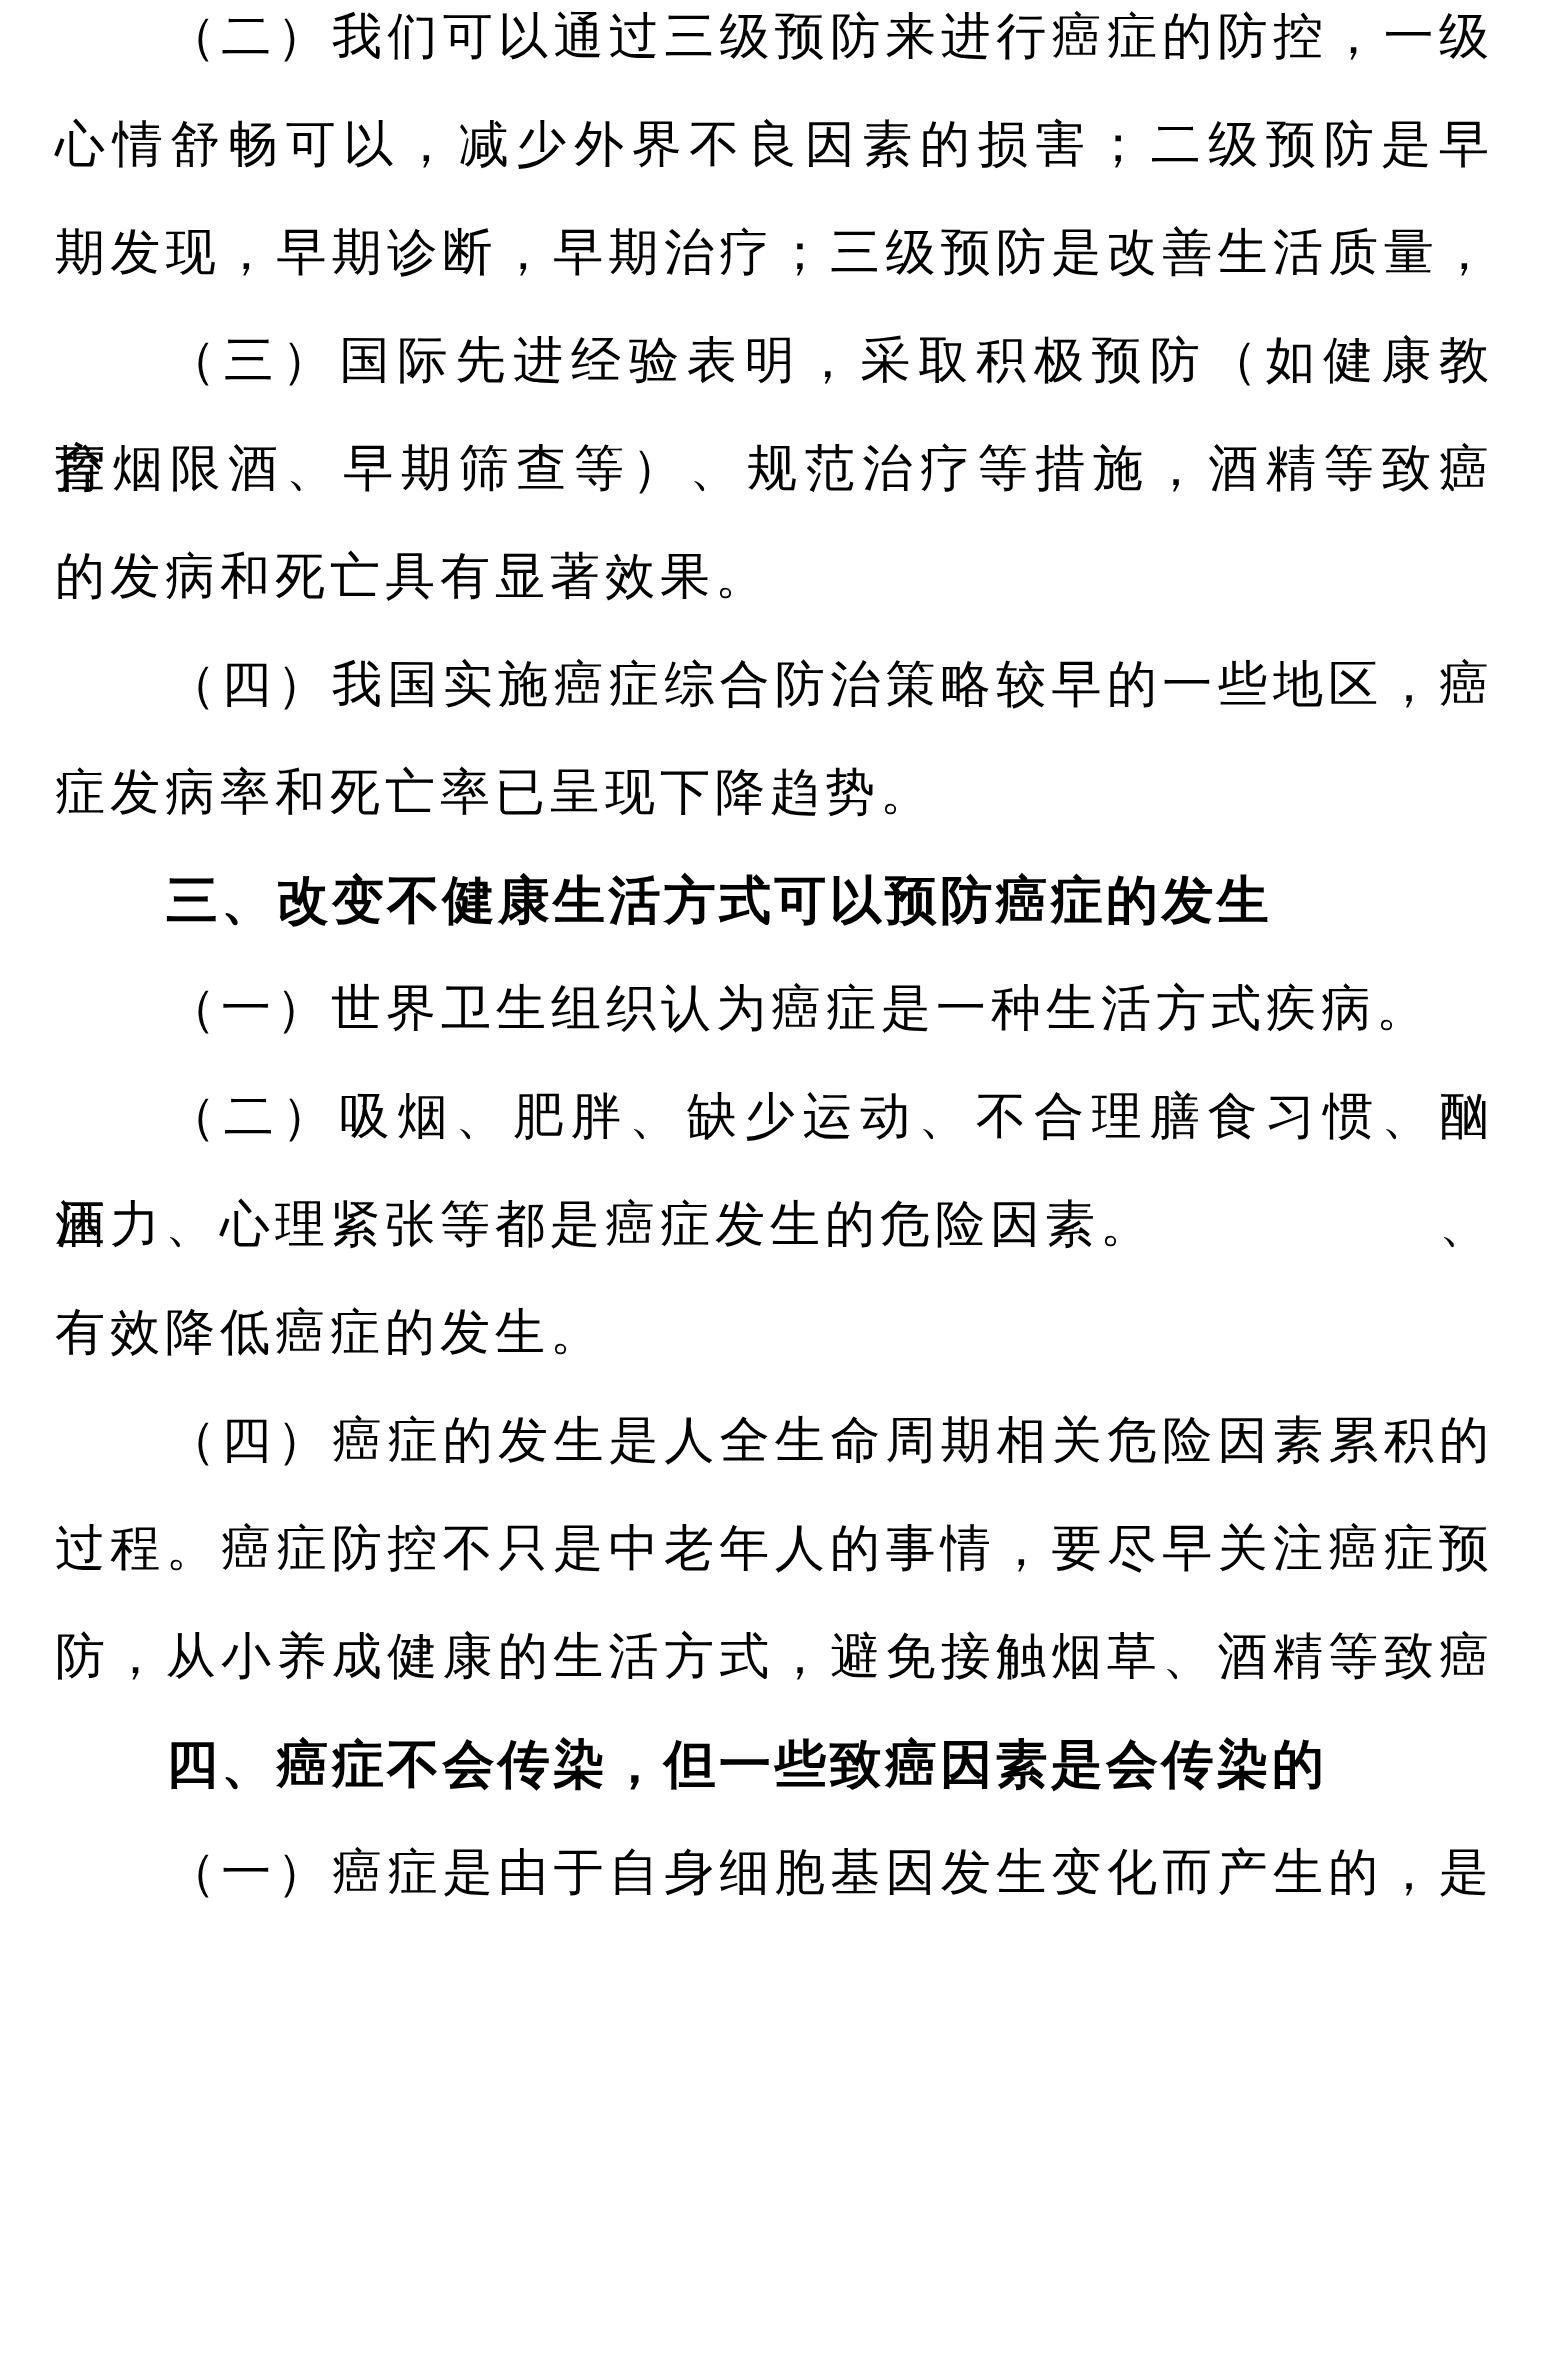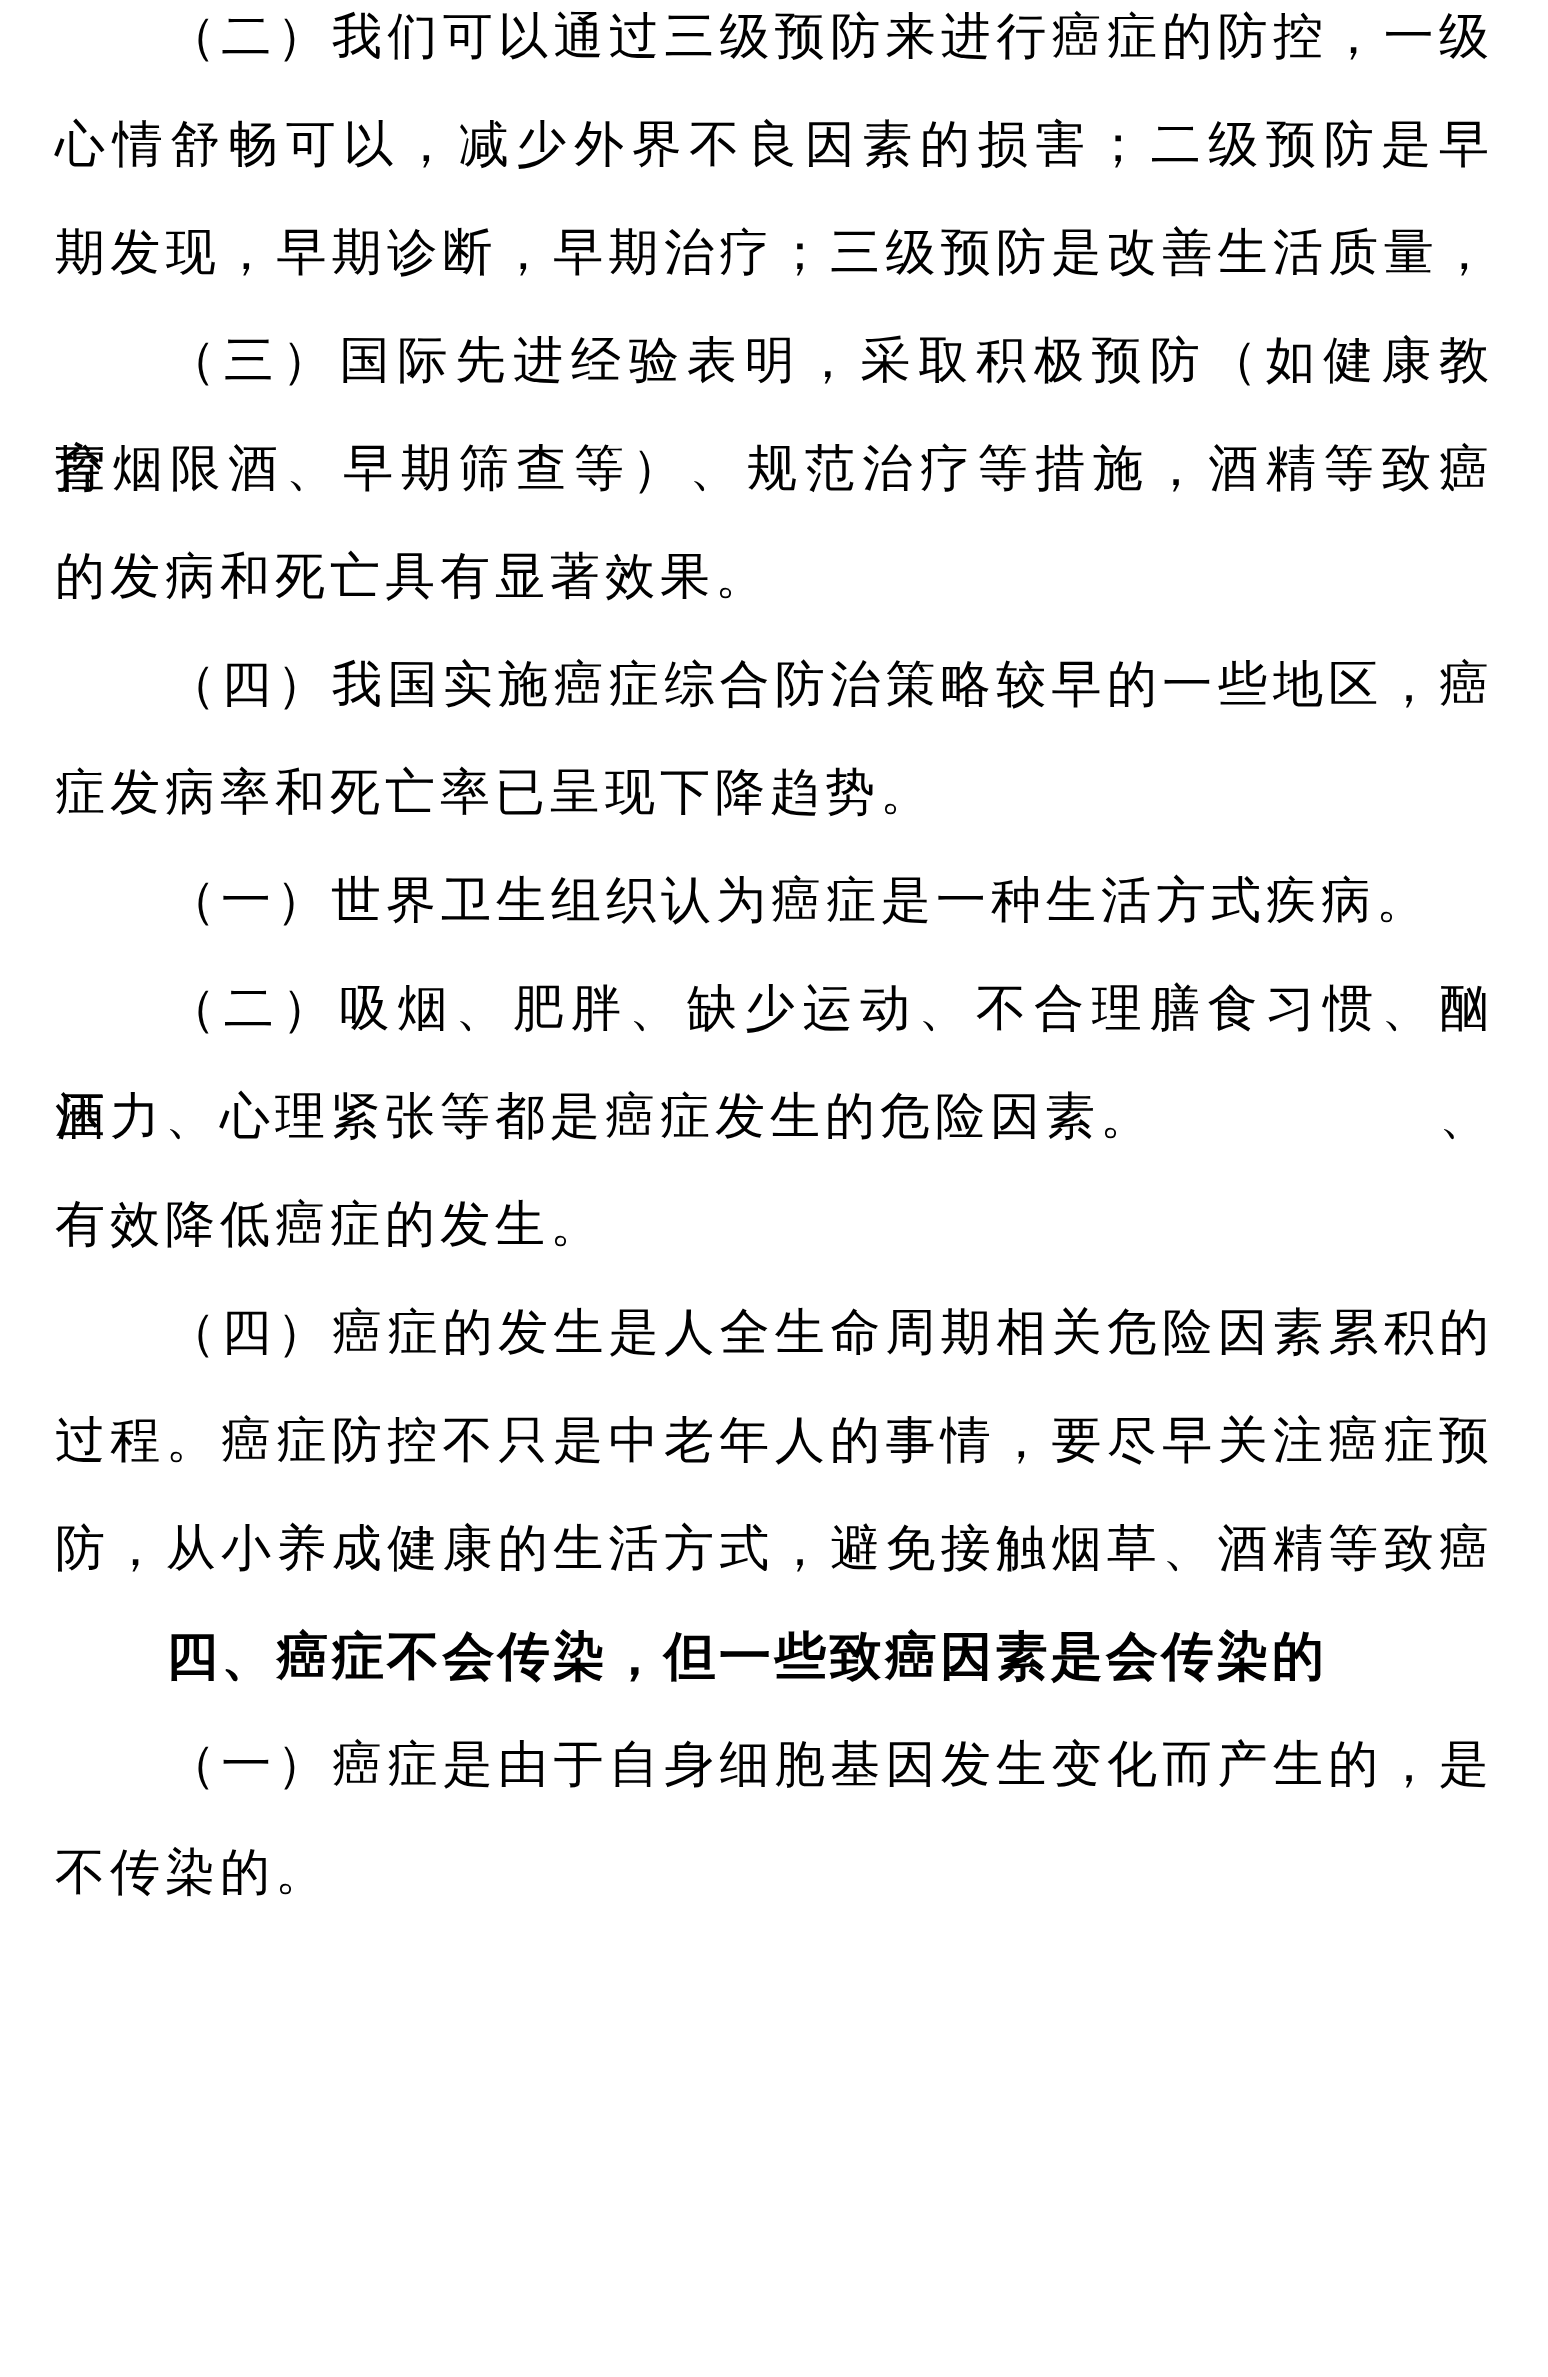--- a/index.html
+++ b/index.html
@@ -48,20 +48,21 @@
 <div class="page" style="background: rgb(255, 255, 255);">
   <div class="content">
     <div class="line indent just" style="color: rgb(0, 0, 0);">（二）我们可以通过三级预防来进行癌症的防控，一级</div>
     <div class="line just" style="color: rgb(0, 0, 0);">心情舒畅可以，减少外界不良因素的损害；二级预防是早</div>
     <div class="line just" style="color: rgb(0, 0, 0);">期发现，早期诊断，早期治疗；三级预防是改善生活质量，</div>
     <div class="line indent just" style="color: rgb(0, 0, 0);">（三）国际先进经验表明，采取积极预防（如健康教育、</div>
     <div class="line just" style="color: rgb(0, 0, 0);">控烟限酒、早期筛查等）、规范治疗等措施，酒精等致癌</div>
     <div class="line" style="color: rgb(0, 0, 0);">的发病和死亡具有显著效果。</div>
     <div class="line indent just" style="color: rgb(0, 0, 0);">（四）我国实施癌症综合防治策略较早的一些地区，癌</div>
     <div class="line" style="color: rgb(0, 0, 0);">症发病率和死亡率已呈现下降趋势。</div>
+    <div class="line indent heading" style="color: rgb(0, 0, 0);">三、改变不健康生活方式可以预防癌症的发生</div>
     <div class="line indent" style="color: rgb(0, 0, 0);">（一）世界卫生组织认为癌症是一种生活方式疾病。</div>
     <div class="line indent just" style="color: rgb(0, 0, 0);">（二）吸烟、肥胖、缺少运动、不合理膳食习惯、酗酒、</div>
     <div class="line" style="color: rgb(0, 0, 0);">压力、心理紧张等都是癌症发生的危险因素。</div>
     <div class="line" style="color: rgb(0, 0, 0);">有效降低癌症的发生。</div>
     <div class="line indent just" style="color: rgb(0, 0, 0);">（四）癌症的发生是人全生命周期相关危险因素累积的</div>
     <div class="line just" style="color: rgb(0, 0, 0);">过程。癌症防控不只是中老年人的事情，要尽早关注癌症预</div>
     <div class="line just" style="color: rgb(0, 0, 0);">防，从小养成健康的生活方式，避免接触烟草、酒精等致癌</div>
     <div class="line indent heading" style="color: rgb(0, 0, 0);">四、癌症不会传染，但一些致癌因素是会传染的</div>
     <div class="line indent just" style="color: rgb(0, 0, 0);">（一）癌症是由于自身细胞基因发生变化而产生的，是</div>
     <div class="line" style="color: rgb(0, 0, 0);">不传染的。</div>

